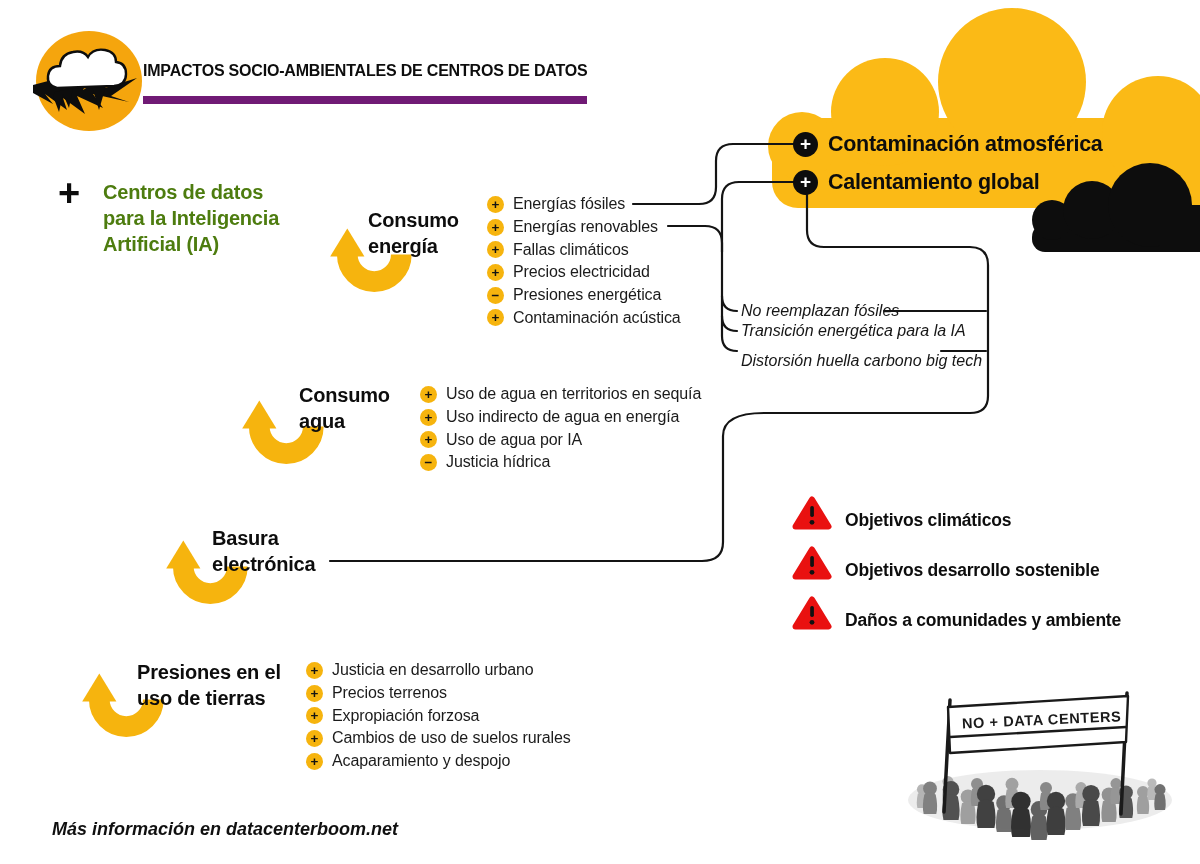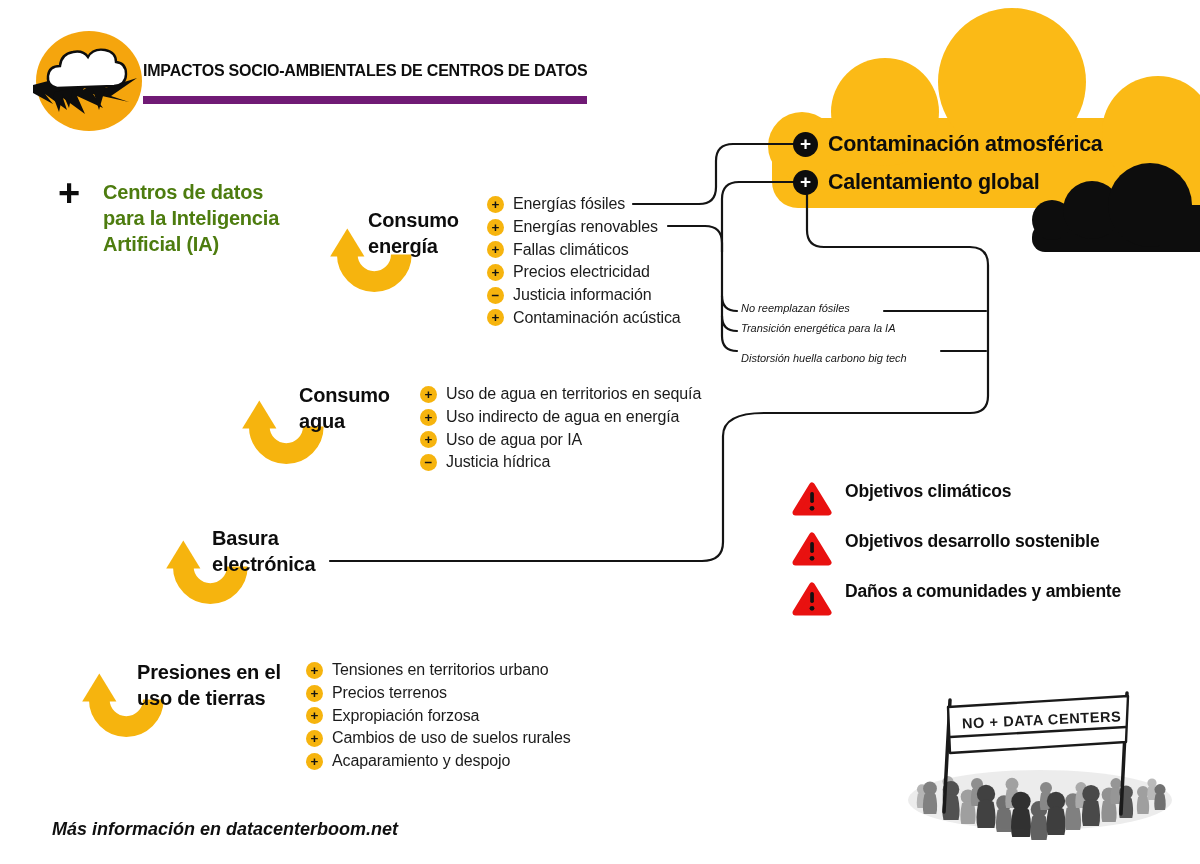--- a/index.html
+++ b/index.html
@@ -37,24 +37,24 @@
   
   .cloud-row { display:flex; align-items:center; height:38px; }
   .bchip {
     flex:0 0 25px; width:25px; height:25px; border-radius:50%;
     background:#0d0d0d; color:#fff; font-weight:700; font-size:19px;
     line-height:24px; text-align:center; margin-right:10px;
   }
   .cloud-row .clbl { font-size:21.5px; font-weight:700; letter-spacing:-0.3px; color:#0d0d0d; white-space:nowrap; }
 
   
-  .note { font-size:11px; font-style:italic; font-weight:500; color:#161616; white-space:nowrap; }
-
-  
-  .warn-list .wrow { display:flex; align-items:flex-start; height:50px; }
+  .note { font-size:16px; font-style:italic; font-weight:500; color:#161616; white-space:nowrap; }
+
+  
+  .warn-list .wrow { display:flex; align-items:flex-end; height:50px; }
   .wrow svg { margin-right:13px; }
   .wrow .wlbl { font-size:17.5px; font-weight:700; letter-spacing:-0.2px; color:#0d0d0d; white-space:nowrap; }
 
   
   .banner-text {
     width:150px; text-align:center; font-size:14.5px; font-weight:700;
     letter-spacing:0.6px; color:#1a1a1a; transform:rotate(-2.6deg);
     font-family:"Liberation Sans", sans-serif; white-space:nowrap;
   }
 
@@ -195,21 +195,21 @@
     <div class="row">
       <span class="chip">+</span>
       <span class="lbl">Fallas climáticos</span>
     </div>
     <div class="row">
       <span class="chip">+</span>
       <span class="lbl">Precios electricidad</span>
     </div>
     <div class="row">
       <span class="chip">−</span>
-      <span class="lbl">Justicia información</span>
+      <span class="lbl">Presiones energética</span>
     </div>
     <div class="row">
       <span class="chip">+</span>
       <span class="lbl">Contaminación acústica</span>
     </div>
   </div>
 
   <div class="abs sec-head" style="left:299px; top:382px; width:118px;">Consumo agua</div>
   <div class="abs list" style="left:420px; top:383px;">
     <div class="row">
@@ -229,21 +229,21 @@
       <span class="lbl">Justicia hídrica</span>
     </div>
   </div>
 
   <div class="abs sec-head" style="left:212px; top:525px; width:130px;">Basura electrónica</div>
 
   <div class="abs sec-head" style="left:137px; top:659px; width:170px;">Presiones en el uso de tierras</div>
   <div class="abs list" style="left:306px; top:659px;">
     <div class="row">
       <span class="chip">+</span>
-      <span class="lbl">Tensiones en territorios urbano</span>
+      <span class="lbl">Justicia en desarrollo urbano</span>
     </div>
     <div class="row">
       <span class="chip">+</span>
       <span class="lbl">Precios terrenos</span>
     </div>
     <div class="row">
       <span class="chip">+</span>
       <span class="lbl">Expropiación forzosa</span>
     </div>
     <div class="row">

